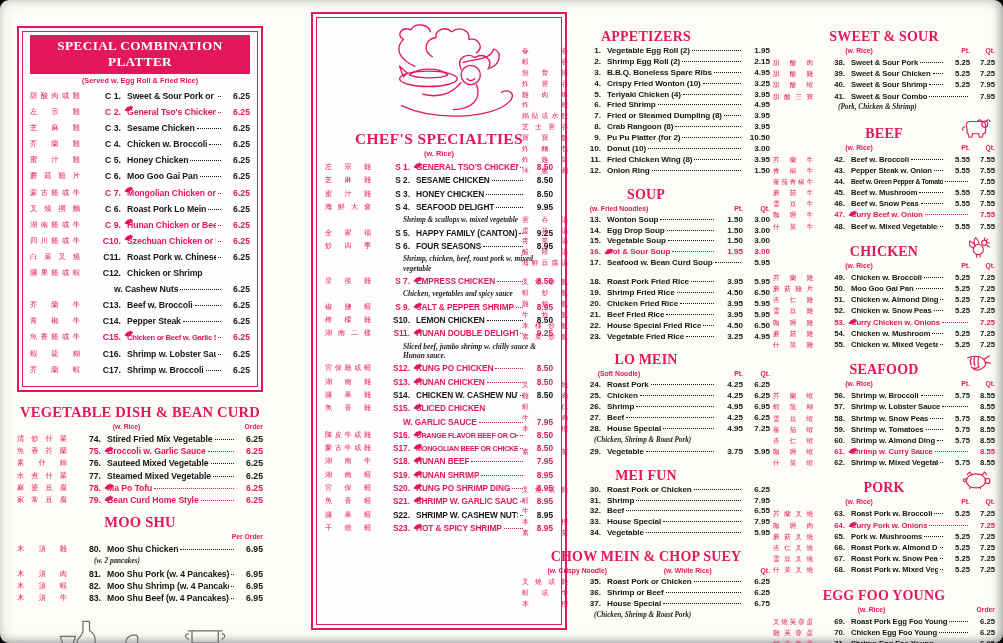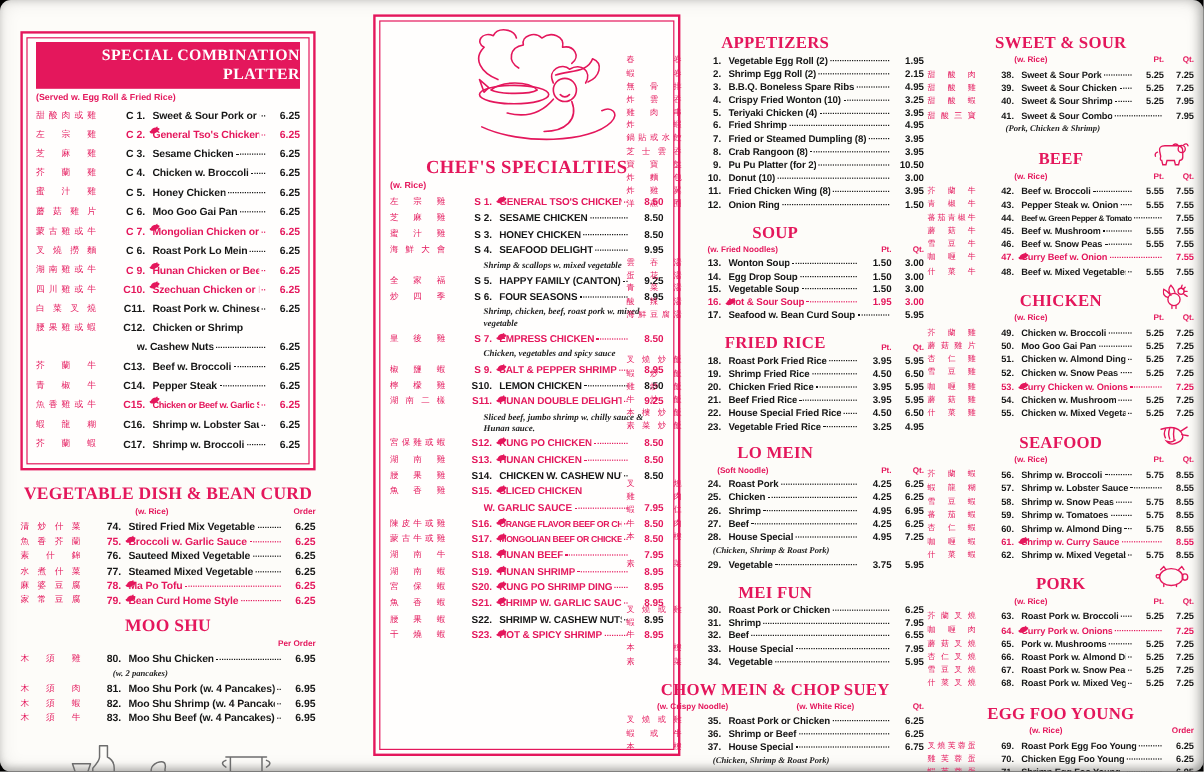--- a/index.html
+++ b/index.html
@@ -23,25 +23,25 @@
   #sec-beef,#sec-chicken,#sec-seafood,#sec-pork,#sec-efy{margin-top:10px;}
 
   .boxed{border:2px solid var(--accent);padding:3px;background:#fffefd;}
   .box-inner{border:1px solid var(--accent);padding:2px 7px 8px;}
   #box-chef .box-inner{padding:4px 8px 10px;min-height:592px;}
 
   .sec-head{position:relative;text-align:center;margin-bottom:1px;}
   .title{font-family:"Liberation Serif",serif;font-weight:700;color:var(--accent);font-size:14px;letter-spacing:.2px;}
   #sec-veg .title,#sec-mooshu .title{font-size:14.6px;text-align:center;}
   #sec-chef .title{font-size:15.5px;letter-spacing:.4px;}
-  #sec-combo .title{display:block;background:var(--accent);color:#fff;font-size:13.2px;padding:3px 0 4px;letter-spacing:.4px;margin:1px 0 2px;text-align:right;}
+  #sec-combo .title{display:block;background:var(--accent);color:#fff;font-size:13.2px;padding:3px 0 4px;letter-spacing:.4px;margin:1px 0 2px;}
   .head-right{position:absolute;right:0;bottom:1px;display:flex;color:var(--accent);font-size:6.8px;}
   .animal{position:absolute;right:4px;top:-6px;color:var(--accent);}
   #sec-pork .animal{top:-8px;}
-  .note{color:var(--accent);font-size:7.4px;margin:1px 0 3px;font-weight:700;}
+  .note{text-align:center;color:var(--accent);font-size:7.4px;margin:1px 0 3px;font-weight:700;}
   .subrow{display:flex;align-items:baseline;color:var(--accent);font-size:6.8px;line-height:9px;margin-bottom:2px;font-weight:700;}
   .sub-center{flex:1;text-align:center;}
   .pc{flex:none;min-width:var(--pcw);text-align:right;}
 
   .row{display:flex;align-items:baseline;height:var(--rowh);font-size:var(--fs);line-height:var(--rowh);}
   .row.hot{color:var(--accent);}
   .row.tight .name{font-size:calc(var(--fs) - 1px);letter-spacing:-.3px;}
   .cn{flex:none;width:var(--cnw);padding-right:7px;display:flex;justify-content:space-between;
       color:var(--accent);font-weight:400;font-size:var(--cfs);align-self:center;}
   .num{flex:none;width:var(--numw);text-align:right;padding-right:6px;position:relative;}
@@ -955,24 +955,20 @@
             <span>腐</span>
             <span>湯</span>
           </span>
           <span class="num">17.</span>
           <span class="name">Seafood w. Bean Curd Soup</span>
           <span class="dots"></span>
           <span class="pc price">5.95</span>
         </div>
       </section>
     <section class="sec" id="sec-fr">
-        <div class="sec-head"><span class="title">FRIED RICE</span><span class="head-right">
-            <span class="pc">Pt.</span>
-            <span class="pc">Qt.</span>
-          </span></div>
         <div class="row">
           <span class="cn">
             <span>叉</span>
             <span>燒</span>
             <span>炒</span>
             <span>飯</span>
           </span>
           <span class="num">18.</span>
           <span class="name">Roast Pork Fried Rice</span>
           <span class="dots"></span>

